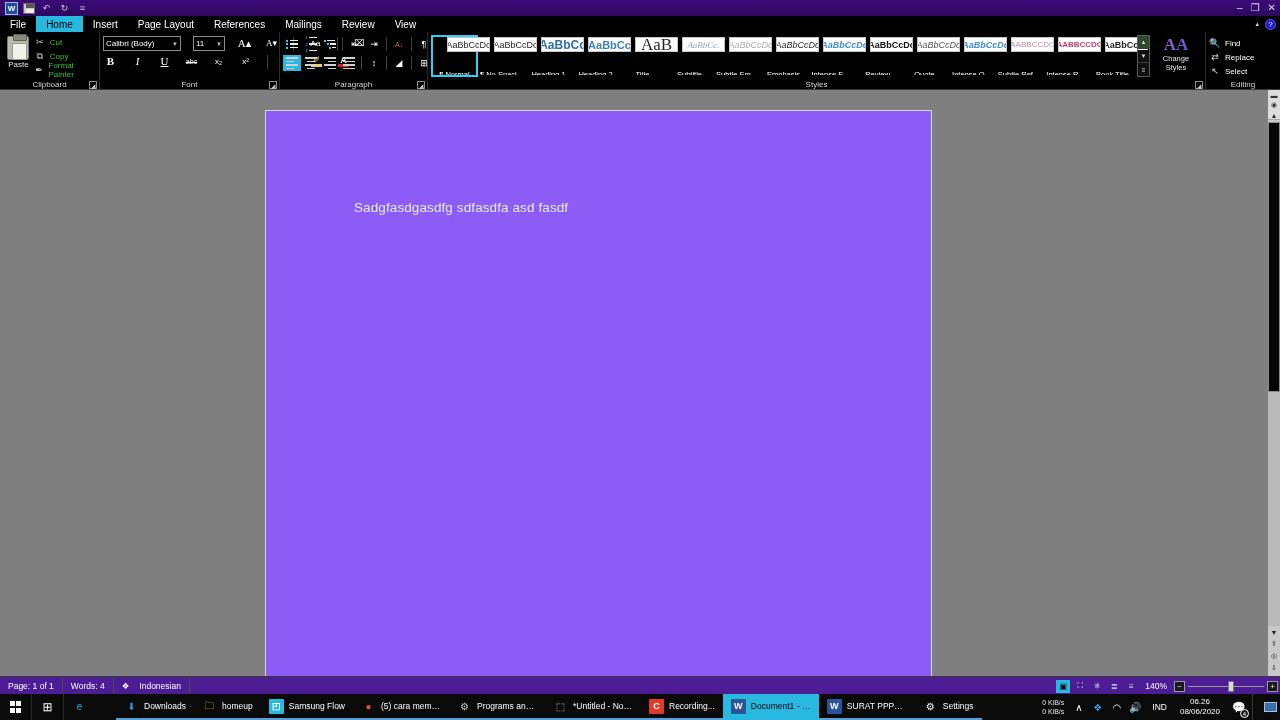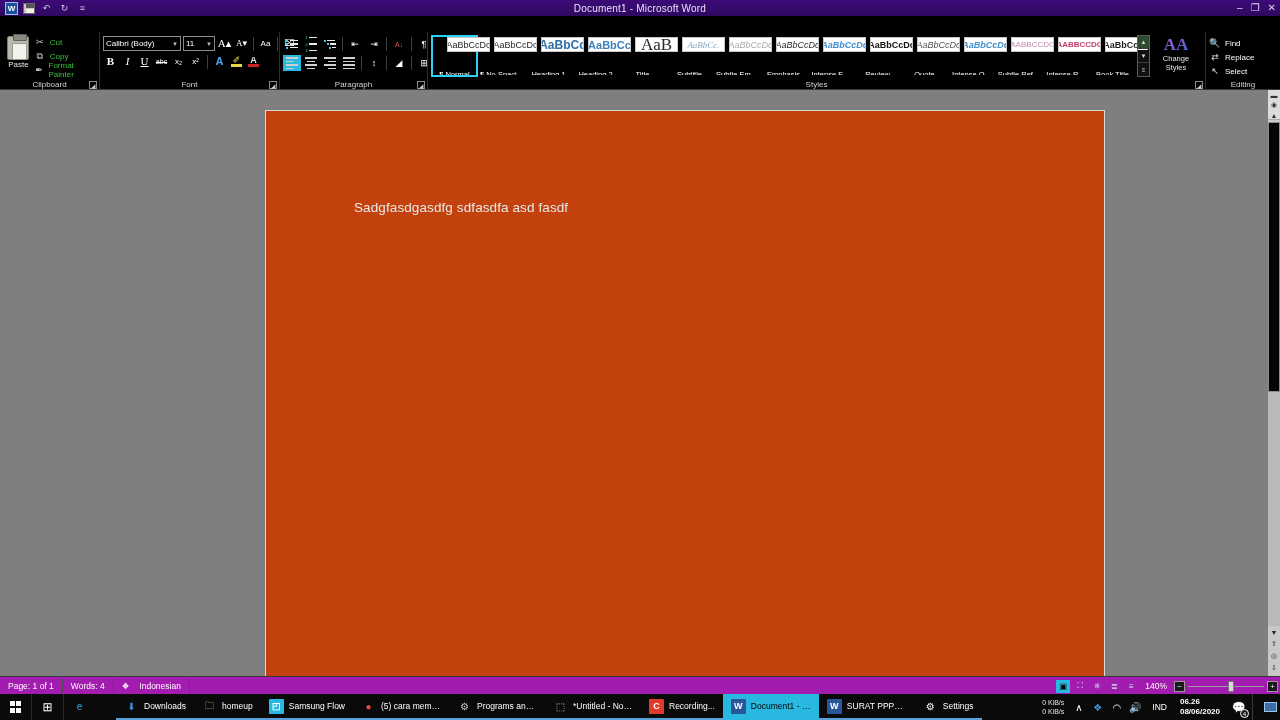--- a/index.html
+++ b/index.html
@@ -105,21 +105,21 @@
     background: #f2f2ec; border: 1px solid #9a9a92;
   }
   .paste-label { font-size: 8px; color: #e6e6e6; margin-top: 0; }
   .clip-cmds { display: flex; flex-direction: column; justify-content: flex-start; padding-top: 2px; gap: 2px; }
   .clip-cmd { display: flex; align-items: center; gap: 4px; font-size: 8px; color: #3fbf3f; height: 12px; }
   .clip-cmd .ci { width: 12px; text-align: center; font-size: 9px; color: #cfcfcf; }
 
   
   .g-font { width: 180px; }
   .font-rows { display: flex; flex-direction: column; gap: 3px; padding-top: 2px; }
-  .font-row { display: flex; align-items: center; gap: 2px; height: 15px; }
+  .font-row { display: flex; align-items: center; gap: 12px; height: 15px; }
   .combo {
     height: 15px; background: #000; border: 1px solid #8c8c8c;
     display: flex; align-items: center; padding: 0 2px;
     font-size: 8px; color: #ffffff;
   }
   .combo .cname { flex: 1; overflow: hidden; white-space: nowrap; }
   .combo .carrow { font-size: 6px; color: #bbb; padding-left: 2px; }
   .fbtn {
     min-width: 15px; height: 15px; display: flex; align-items: center; justify-content: center;
     font-size: 9px; color: #ffffff; line-height: 1;
@@ -190,22 +190,22 @@
   .edit-cmds { display: flex; flex-direction: column; gap: 2px; padding-top: 3px; }
   .edit-cmd { display: flex; align-items: center; gap: 4px; font-size: 8px; color: #ffffff; height: 12px; }
   .edit-cmd .ei { width: 12px; text-align: center; font-size: 9px; color: #e0e0e0; }
 
   
   .docarea {
     position: absolute; left: 0; top: 90px; width: 1268px; height: 586px;
     background: #7f7f7f;
   }
   .page {
-    position: absolute; left: 265px; top: 20px; width: 840px; height: 570px;
-    background: #c2410c; border: 1px solid #d8d8d8;
+    position: absolute; left: 265px; top: 20px; width: 667px; height: 570px;
+    background: #8b5cf6; border: 1px solid #d8d8d8;
   }
   .doc-text {
     position: absolute; left: 88px; top: 89px;
     font-size: 13.5px; color: #e9e9e9; font-family: "Liberation Sans", sans-serif;
     letter-spacing: 0.1px;
   }
 
   
   .vscroll {
     position: absolute; right: 0; top: 90px; width: 12px; height: 586px;
@@ -223,21 +223,21 @@
     position: absolute; top: 32px; left: 0; width: 12px; height: 270px;
     background: #050505; border: 1px solid #8c8c8c;
   }
   .vs-track { position: absolute; top: 302px; left: 0; width: 12px; bottom: 50px; background: #b9b9b9; }
   .vs-bottom { position: absolute; bottom: 0; left: 0; width: 12px; height: 50px; background: #c8c8c8; }
   .vs-bottom .vs-mini { color: #222; height: 12px; }
 
   
   .statusbar {
     position: absolute; left: 0; top: 676px; width: 1280px; height: 18px;
-    background: #a21caf; border-top: 1px solid #3a3a3a;
+    background: #4c1d95; border-top: 1px solid #3a3a3a;
     display: flex; align-items: center;
   }
   .sb-item {
     font-size: 8.5px; color: #ffffff; padding: 0 8px; height: 14px;
     display: flex; align-items: center; border-right: 1px solid #4a4a4a;
   }
   .sb-right {
     position: absolute; right: 2px; top: 0; height: 18px; display: flex; align-items: center; gap: 3px;
   }
   .view-btn {
@@ -289,21 +289,21 @@
   .tray { position: absolute; right: 0; top: 0; height: 26px; display: flex; align-items: center; gap: 0; }
   .tray-net {
     font-size: 7px; color: #e4e4e4; line-height: 9px; text-align: right; padding-right: 5px;
   }
   .tray-ico {
     width: 19px; height: 26px; display: flex; align-items: center; justify-content: center;
     font-size: 10px; color: #ffffff;
   }
   .tray-ind { font-size: 8.5px; color: #ffffff; padding: 0 7px; }
   .tray-clock {
-    font-size: 8px; color: #ffffff; text-align: left; line-height: 10px; padding: 0 6px; font-weight: bold;
+    font-size: 8px; color: #ffffff; text-align: center; line-height: 10px; padding: 0 6px;
   }
   .tray-action { width: 26px; height: 26px; display: flex; align-items: center; justify-content: center;
     position: relative; color: #fff; font-size: 11px; }
   .tray-badge {
     position: absolute; right: 3px; bottom: 2px; width: 9px; height: 9px; border-radius: 50%;
     background: #1a1a1a; border: 1px solid #ffffff; color: #fff; font-size: 6px;
     display: flex; align-items: center; justify-content: center;
   }
   .show-desktop { width: 8px; height: 26px; border-left: 1px solid #3a3a3a; }
   .tray-end { width: 20px; height: 26px; display: flex; align-items: center; justify-content: center; }
@@ -315,28 +315,41 @@
 <div class="app">
 
   <div class="titlebar">
     <div class="qat">
       <div class="qat-word">W</div>
       <div class="qat-save"></div>
       <div class="qat-btn">↶</div>
       <div class="qat-btn">↻</div>
       <div class="qat-btn">≡</div>
     </div>
-    <div class="title-text">Document1 - Microsoft Word</div>
     <div class="win-controls">
       <span>–</span>
       <span>❐</span>
       <span>✕</span>
     </div>
   </div>
 
+  <div class="tabstrip">
+    <div class="tab">File</div>
+    <div class="tab active">Home</div>
+    <div class="tab">Insert</div>
+    <div class="tab">Page Layout</div>
+    <div class="tab">References</div>
+    <div class="tab">Mailings</div>
+    <div class="tab">Review</div>
+    <div class="tab">View</div>
+    <div class="tab-right">
+      <span class="caret-up">▴</span>
+      <span class="help-circle">?</span>
+    </div>
+  </div>
 
   <div class="ribbon">
 
     <div class="group g-clipboard">
       <div class="group-body">
         <div class="paste-btn">
           <div class="clip-icon"></div>
           <div class="paste-label">Paste</div>
         </div>
         <div class="clip-cmds">

